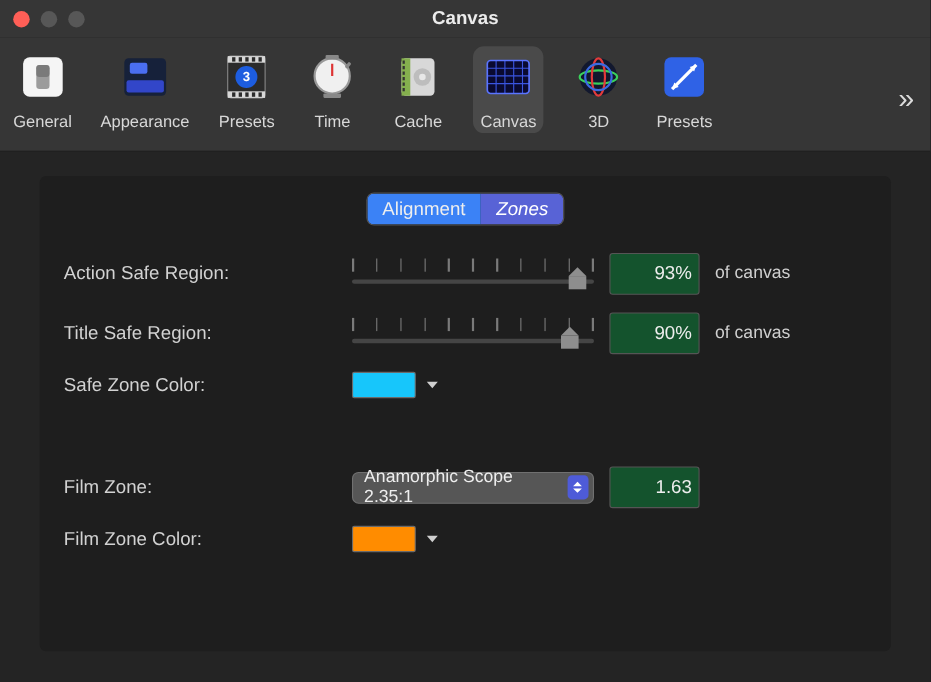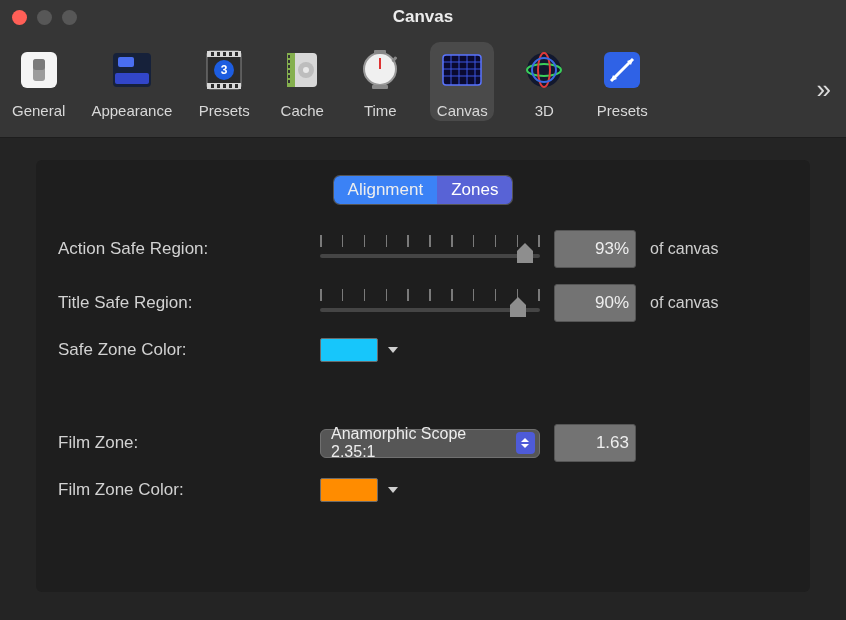--- a/index.html
+++ b/index.html
@@ -113,20 +113,21 @@
     border: none;
     padding: 4px 14px;
     font-size: 17px;
     cursor: default;
     background: #3b82f6;
     color: #eee;
   }
   .segmented button.active {
     background: #5863d6;
     color: #fff;
+    font-style: italic;
   }
 
   
   .form {
     display: grid;
     grid-template-columns: 250px 1fr;
     row-gap: 16px;
     column-gap: 12px;
     align-items: center;
   }
@@ -184,21 +185,21 @@
     width: 0; height: 0;
     border-left: 8px solid transparent;
     border-right: 8px solid transparent;
     border-bottom: 8px solid #8e8e8e;
   }
 
   
   .num-field {
     width: 82px;
     height: 28px;
-    background: #737373;
+    background: #14532d;
     border: 1px solid #555;
     border-radius: 3px;
     display: flex;
     align-items: center;
     justify-content: flex-end;
     padding: 18px 6px;
     color: #eee;
     font-size: 17px;
   }
   .suffix {
@@ -323,46 +324,46 @@
           <circle cx="23" cy="23" r="10" fill="#1d5de0"></circle>
           <text x="23" y="27" font-size="12" text-anchor="middle" fill="#fff" font-family="Arial" font-weight="bold">3</text>
         </svg>
       </div>
       <div class="label">Presets</div>
     </div>
 
     <div class="toolbar-item">
       <div class="icon-box">
         <svg width="46" height="46" viewBox="0 0 46 46">
+          <circle cx="23" cy="22" r="16" fill="#f0f0f0" stroke="#999" stroke-width="2"></circle>
+          <rect x="17" y="3" width="12" height="4" rx="1" fill="#888"></rect>
+          <rect x="36" y="9" width="3" height="6" rx="1" fill="#888" transform="rotate(40 37 12)"></rect>
+          <line x1="23" y1="22" x2="23" y2="11" stroke="#d33" stroke-width="2"></line>
+          <rect x="15" y="38" width="16" height="4" rx="1" fill="#888"></rect>
+        </svg>
+      </div>
+      <div class="label">Time</div>
+    </div>
+
+    <div class="toolbar-item">
+      <div class="icon-box">
+        <svg width="46" height="46" viewBox="0 0 46 46">
           <rect x="8" y="6" width="30" height="34" rx="4" fill="#d8d8d8"></rect>
           <rect x="8" y="6" width="8" height="34" fill="#85b04e"></rect>
           <rect x="9" y="8" width="2" height="3" fill="#333"></rect>
             <rect x="9" y="13" width="2" height="3" fill="#333"></rect>
             <rect x="9" y="18" width="2" height="3" fill="#333"></rect>
             <rect x="9" y="23" width="2" height="3" fill="#333"></rect>
             <rect x="9" y="28" width="2" height="3" fill="#333"></rect>
             <rect x="9" y="33" width="2" height="3" fill="#333"></rect>
           <circle cx="27" cy="23" r="8" fill="#bdbdbd"></circle>
           <circle cx="27" cy="23" r="3" fill="#e8e8e8"></circle>
         </svg>
       </div>
       <div class="label">Cache</div>
-    </div>
-
-    <div class="toolbar-item">
-      <div class="icon-box">
-        <svg width="46" height="46" viewBox="0 0 46 46">
-          <circle cx="23" cy="22" r="16" fill="#f0f0f0" stroke="#999" stroke-width="2"></circle>
-          <rect x="17" y="3" width="12" height="4" rx="1" fill="#888"></rect>
-          <rect x="36" y="9" width="3" height="6" rx="1" fill="#888" transform="rotate(40 37 12)"></rect>
-          <line x1="23" y1="22" x2="23" y2="11" stroke="#d33" stroke-width="2"></line>
-          <rect x="15" y="38" width="16" height="4" rx="1" fill="#888"></rect>
-        </svg>
-      </div>
-      <div class="label">Time</div>
     </div>
 
     <div class="toolbar-item selected">
       <div class="icon-box">
         <svg width="46" height="46" viewBox="0 0 46 46">
           <rect x="4" y="8" width="38" height="30" rx="3" fill="#0a0a30"></rect>
           <g stroke="#3a55e0" stroke-width="1">
             <line x1="4" y1="15" x2="42" y2="15"></line>
               <line x1="4" y1="22" x2="42" y2="22"></line>
               <line x1="4" y1="29" x2="42" y2="29"></line>

